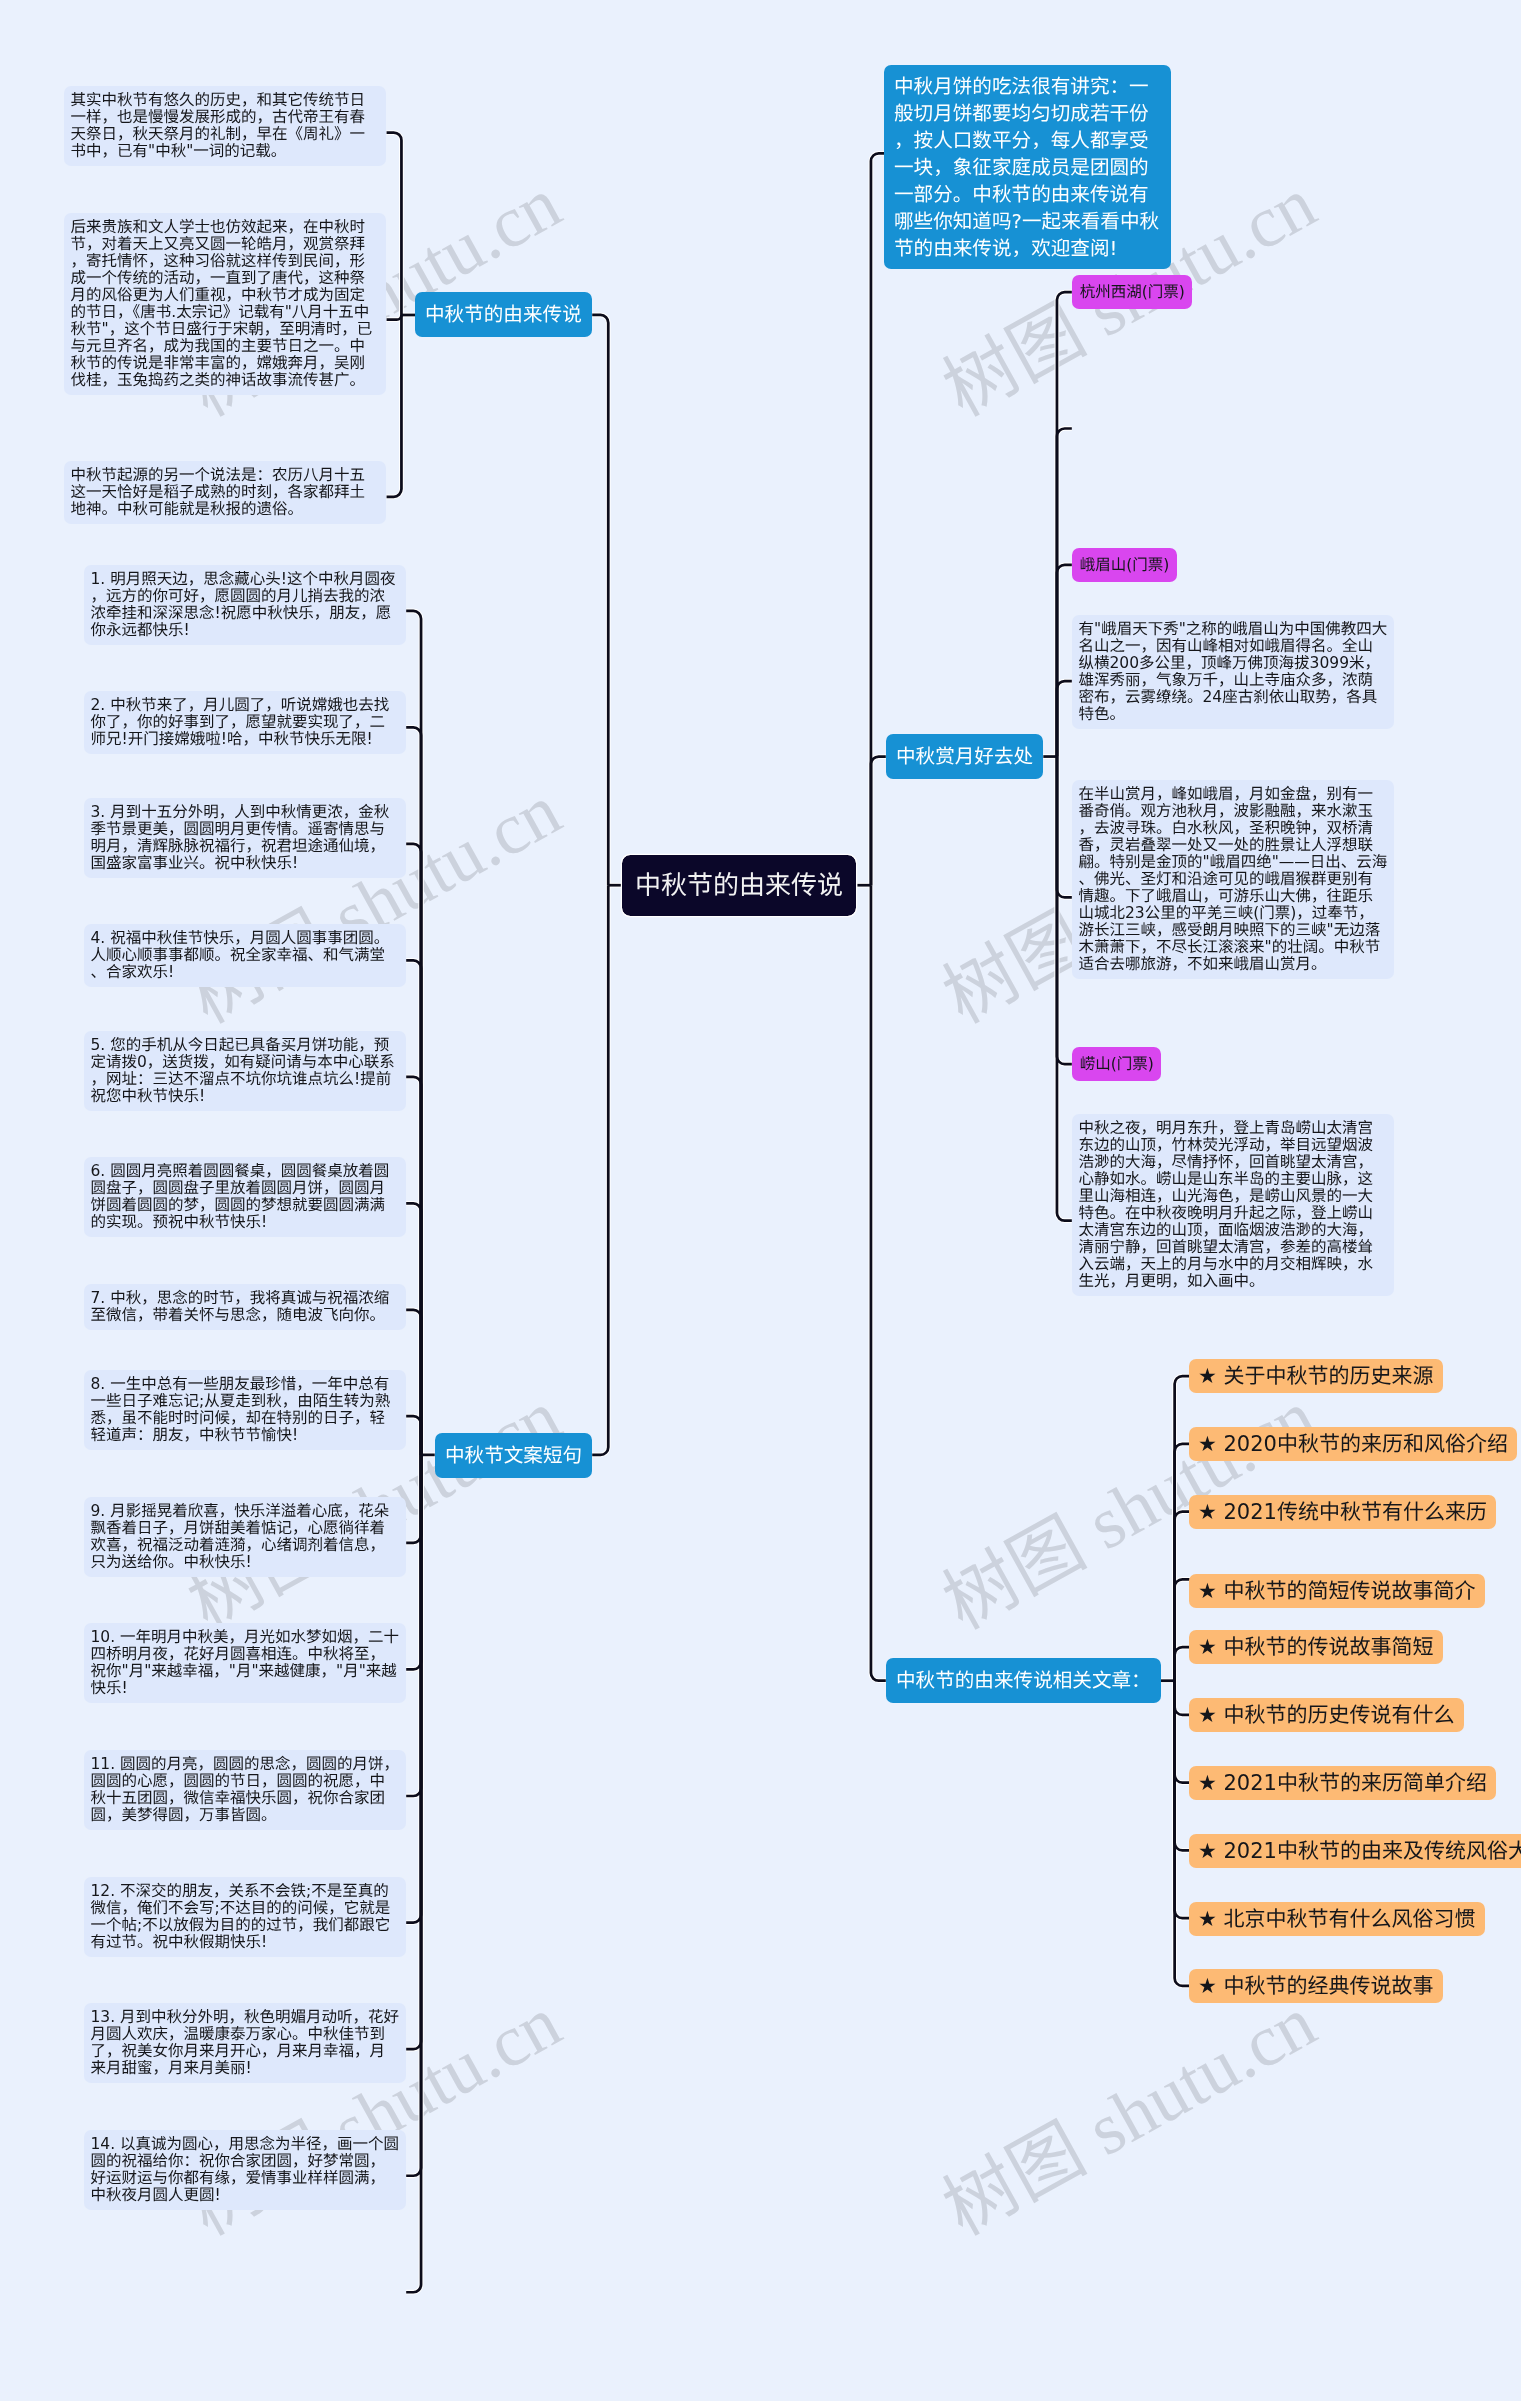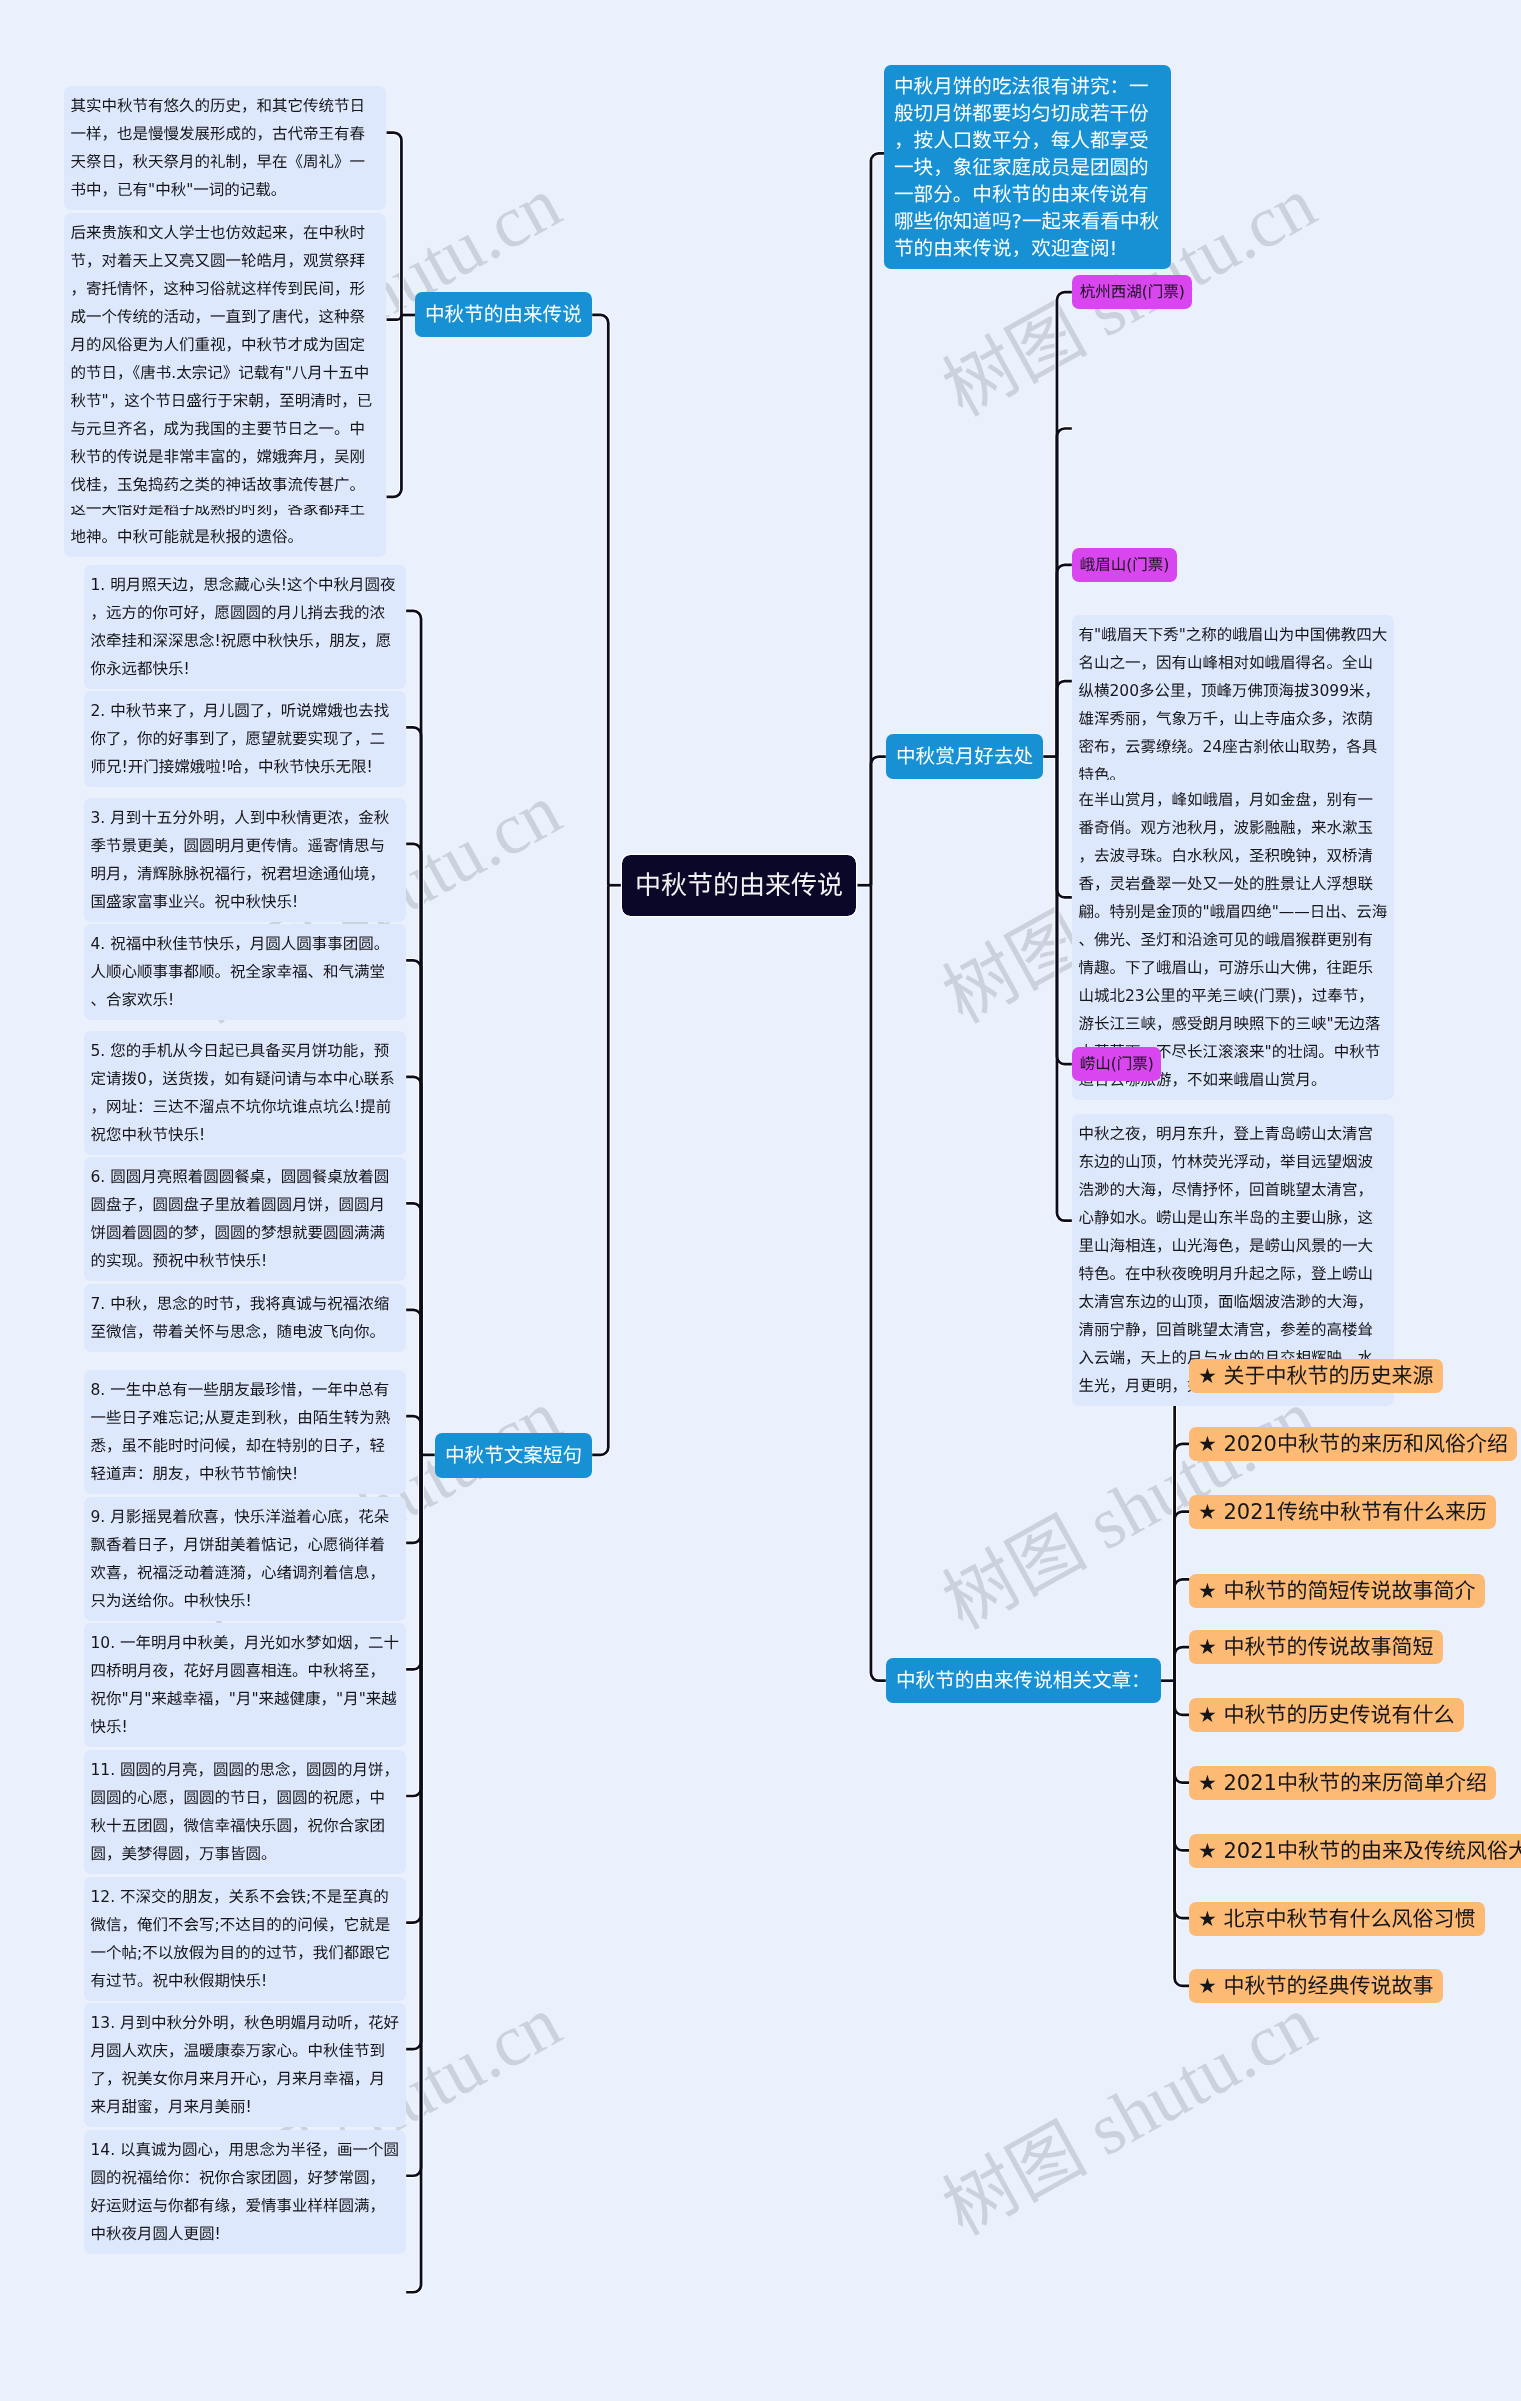--- a/index.html
+++ b/index.html
@@ -6,21 +6,21 @@
 html,body{margin:0;padding:0;}
 body{width:1522px;height:2401px;background:#eaf1fd;overflow:hidden;position:relative;
      font-family:"DejaVu Sans","Liberation Sans",sans-serif;}
 #stage{position:absolute;left:0;top:0;width:1522px;height:2401px;}
 #watermarks{position:absolute;left:0;top:0;width:1522px;height:2401px;overflow:hidden;
             pointer-events:none;z-index:1;}
 .wm{position:absolute;line-height:1;white-space:nowrap;transform-origin:0 100%;
     font-family:"Liberation Serif",serif;}
 #links{position:absolute;left:0;top:0;width:1522px;height:2401px;pointer-events:none;z-index:2;}
 .node{position:absolute;box-sizing:border-box;z-index:3;}
-.leaf{background:#dee8fc;border-radius:7.1px;color:#15161a;font-size:15.5px;line-height:28px;padding:6px 6.5px;line-break:anywhere;}
+.leaf{background:#dee8fc;border-radius:7.1px;color:#15161a;font-size:15.5px;line-height:17px;padding:6px 6.5px;line-break:anywhere;}
 .chip{background:#d946ef;border-radius:7.1px;color:#15161a;font-size:15.5px;line-height:21px;padding:6.5px 7.7px;white-space:nowrap;}
 .star{background:#fdba74;border-radius:7.1px;color:#15161a;font-size:21px;line-height:21px;padding:6.5px 9px;white-space:nowrap;}
 .branch{background:#1791d4;color:#fff;border-radius:7.1px;font-size:19.6px;line-height:26px;padding:9.5px 10px;white-space:nowrap;}
 .root{background:#0b0729;outline:1.2px solid #ffffff;outline-offset:0;box-shadow:0 0 0 1.2px #fff;color:#f2f2f2;border-radius:8.3px;font-size:26px;line-height:35px;padding:13px 13px;white-space:nowrap;}
 .intro{background:#1791d4;color:#fff;border-radius:7.1px;font-size:19.6px;line-height:27px;padding:7.7px 10px;line-break:anywhere;}
 </style>
 </head>
 <body style="background: rgb(234, 241, 253);">
 
 <div id="watermarks">

